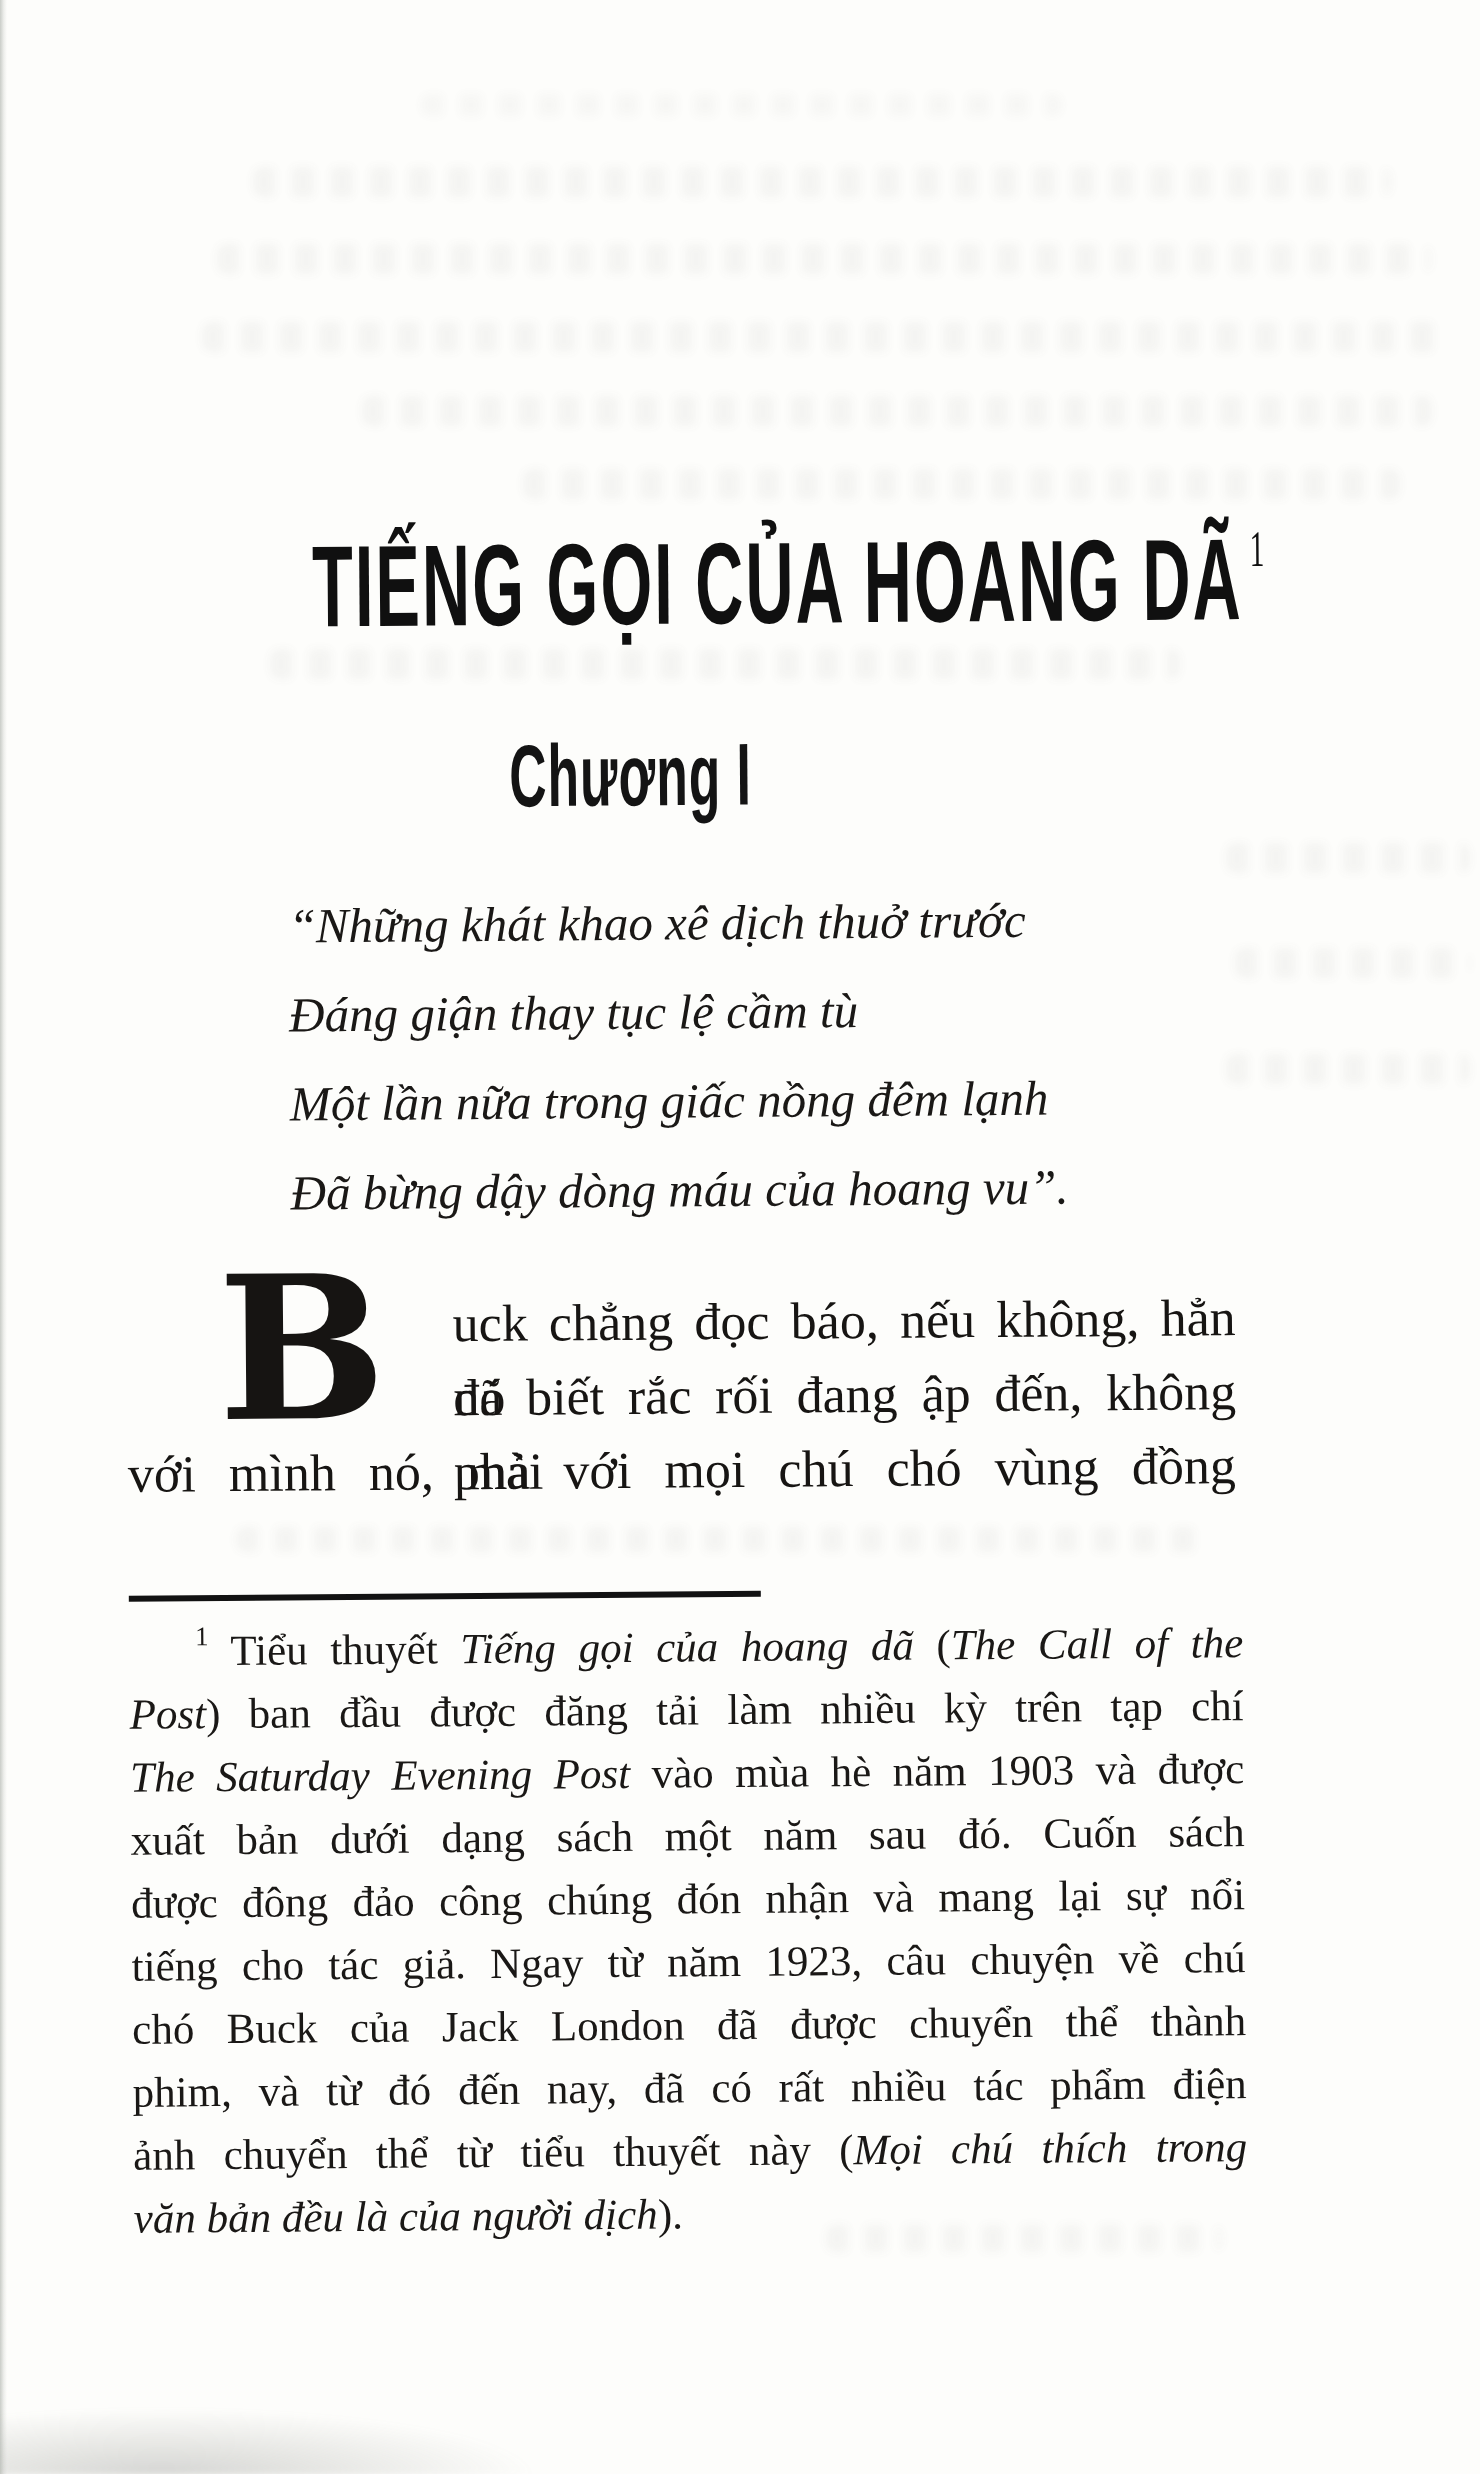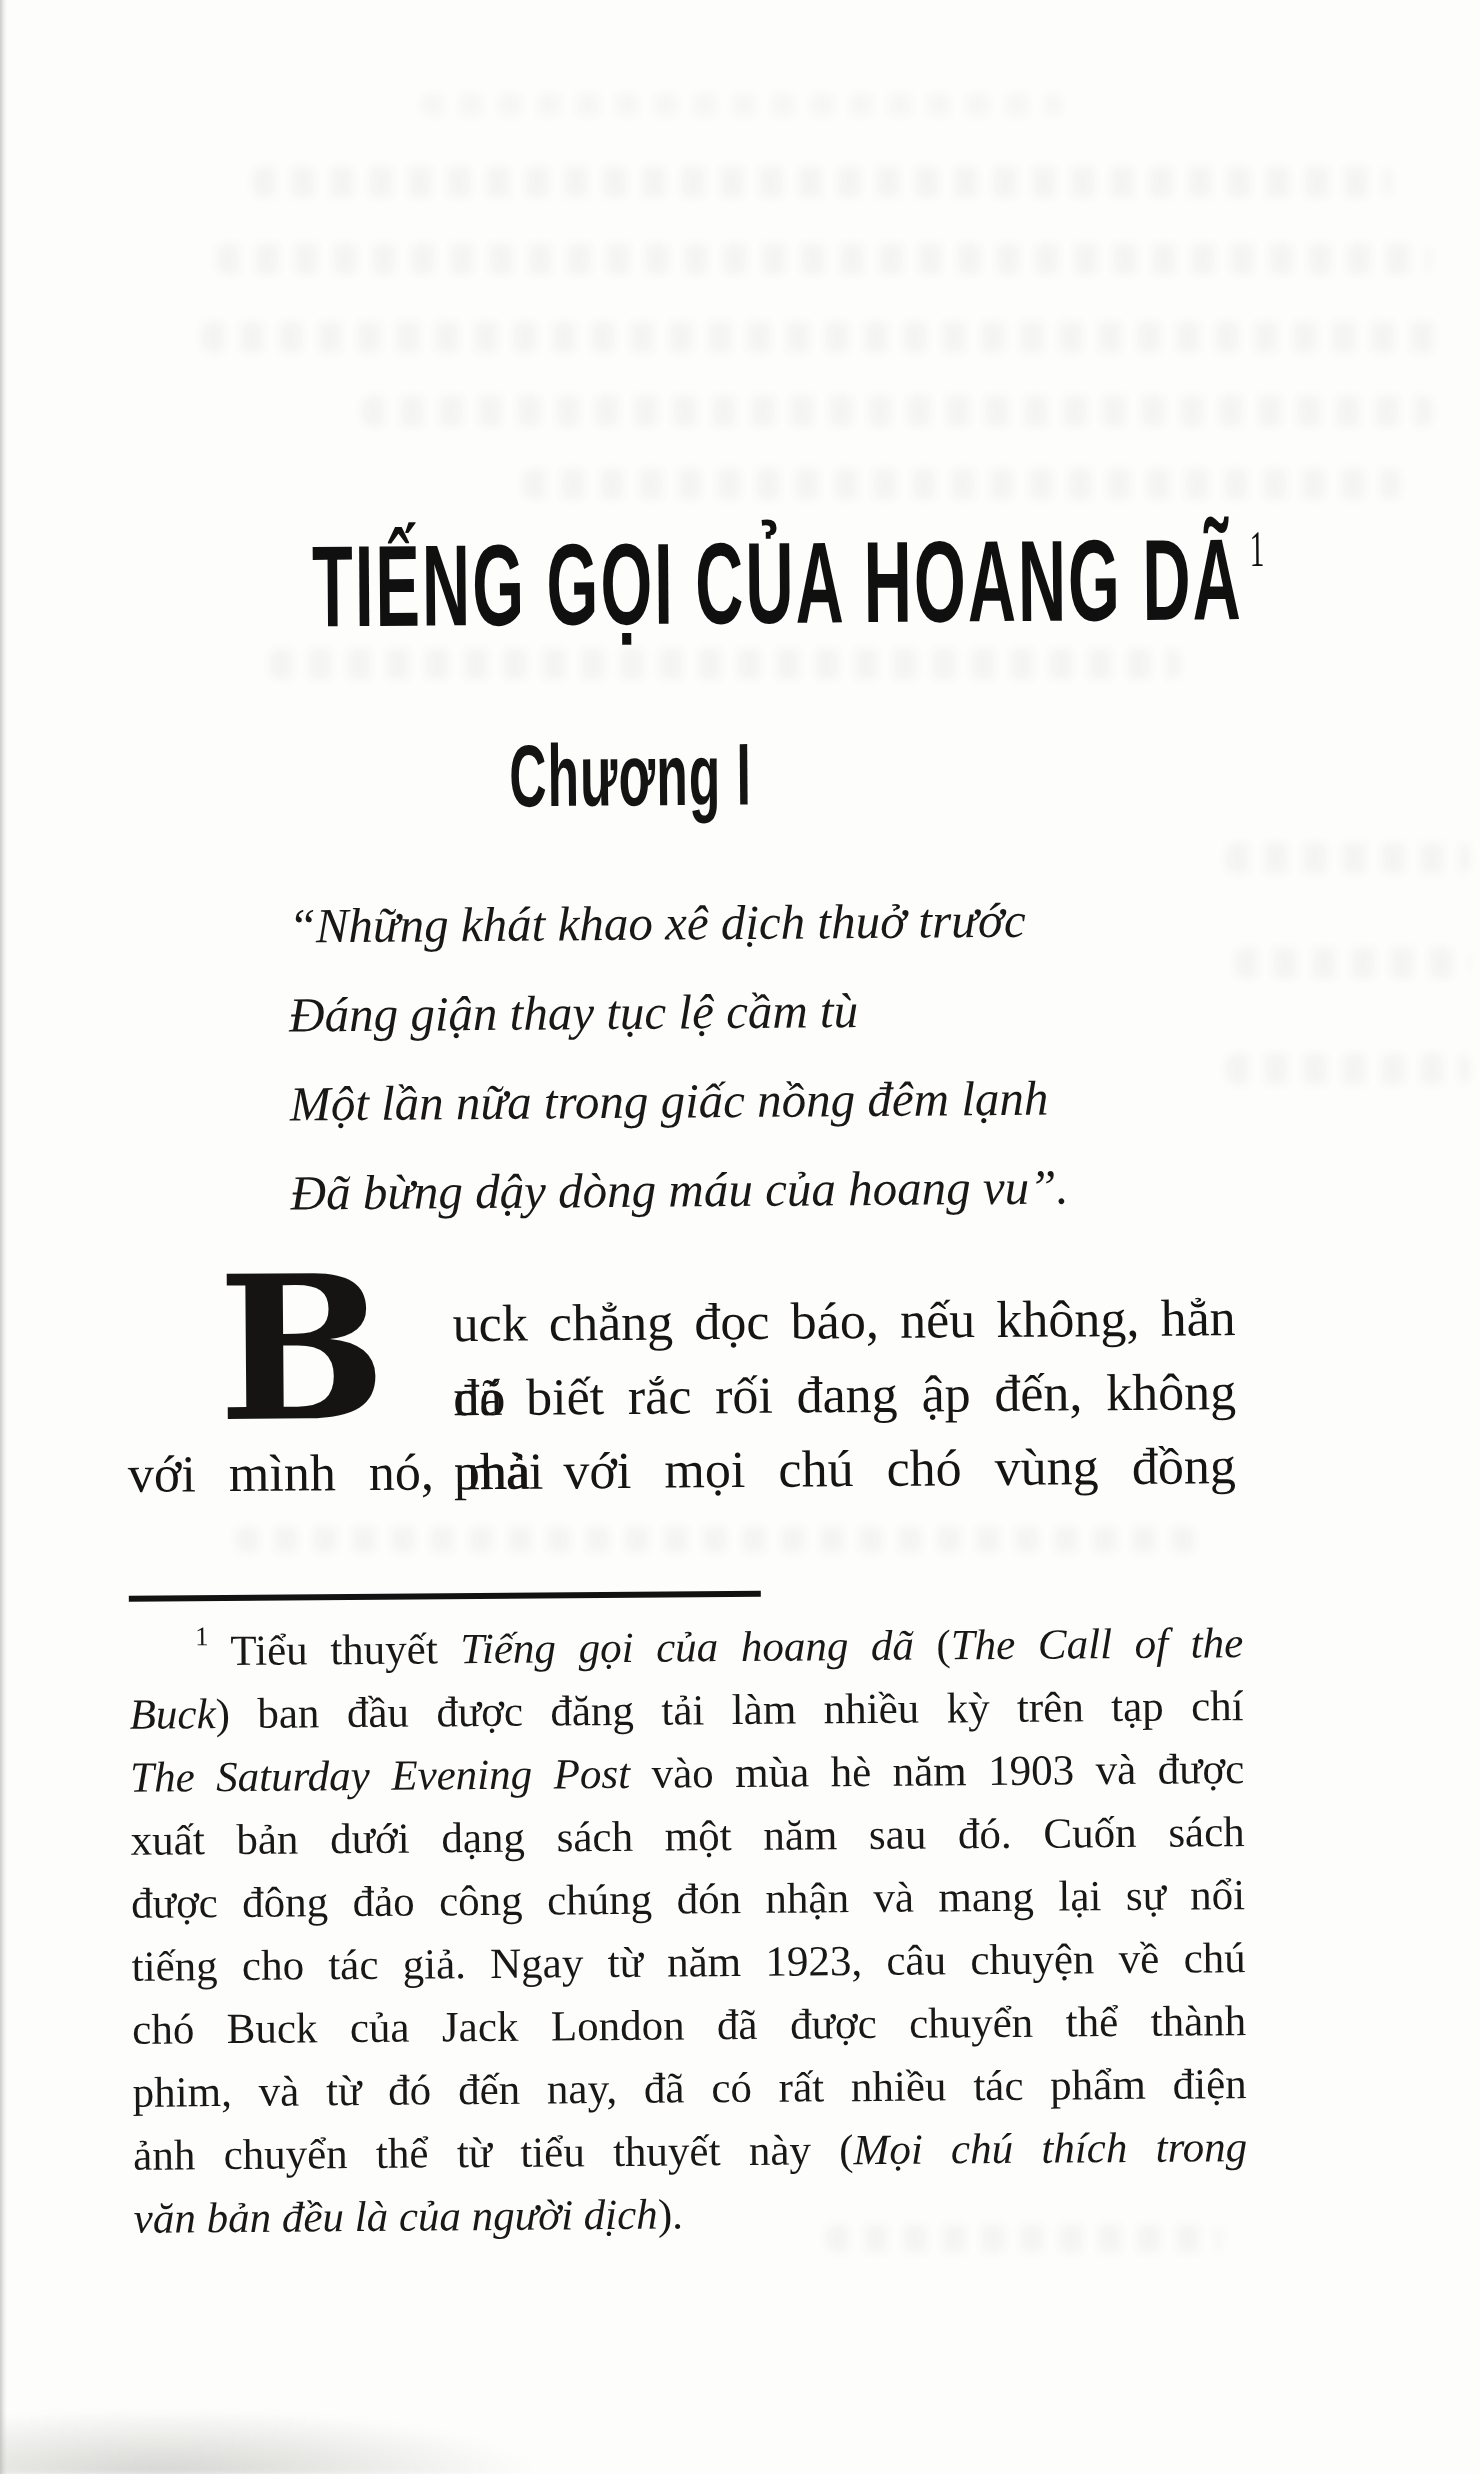--- a/index.html
+++ b/index.html
@@ -114,21 +114,21 @@
     </div>
 
     <div class="drop-cap">B</div>
     <div class="body-line bl1">uck chẳng đọc báo, nếu không, hẳn nó</div>
     <div class="body-line bl2">đã biết rắc rối đang ập đến, không phải</div>
     <div class="body-line bl3">với mình nó, mà với mọi chú chó vùng đồng</div>
 
     <div class="fn-rule"></div>
     <div class="footnote">
       <div class="fn-line first"><sup>1</sup><span> Tiểu thuyết </span><span class="it">Tiếng gọi của hoang dã</span><span> (</span><span class="it">The Call of the</span></div>
-      <div class="fn-line"><span class="it">Buck</span><span>) ban đầu được đăng tải làm nhiều kỳ trên tạp chí</span></div>
+      <div class="fn-line"><span class="it">Post</span><span>) ban đầu được đăng tải làm nhiều kỳ trên tạp chí</span></div>
       <div class="fn-line"><span class="it">The Saturday Evening Post</span><span> vào mùa hè năm 1903 và được</span></div>
       <div class="fn-line"><span>xuất bản dưới dạng sách một năm sau đó. Cuốn sách</span></div>
       <div class="fn-line"><span>được đông đảo công chúng đón nhận và mang lại sự nổi</span></div>
       <div class="fn-line"><span>tiếng cho tác giả. Ngay từ năm 1923, câu chuyện về chú</span></div>
       <div class="fn-line"><span>chó Buck của Jack London đã được chuyển thể thành</span></div>
       <div class="fn-line"><span>phim, và từ đó đến nay, đã có rất nhiều tác phẩm điện</span></div>
       <div class="fn-line"><span>ảnh chuyển thể từ tiểu thuyết này (</span><span class="it">Mọi chú thích trong</span></div>
       <div class="fn-line last"><span class="it">văn bản đều là của người dịch</span><span>).</span></div>
     </div>
 

